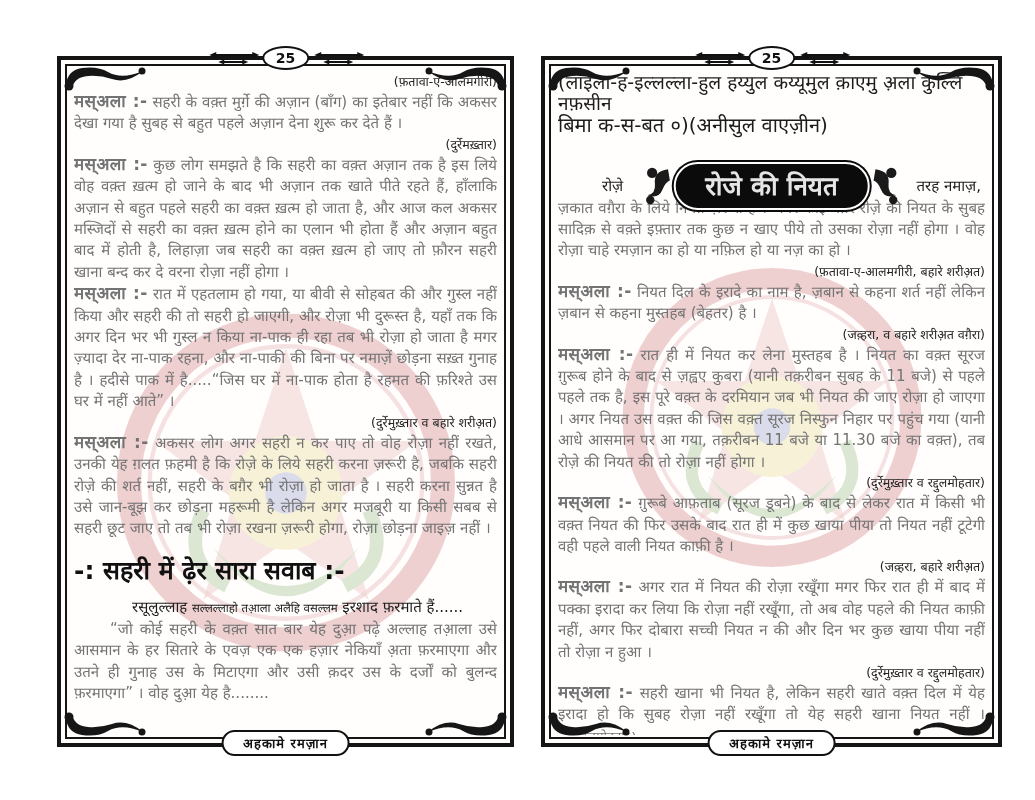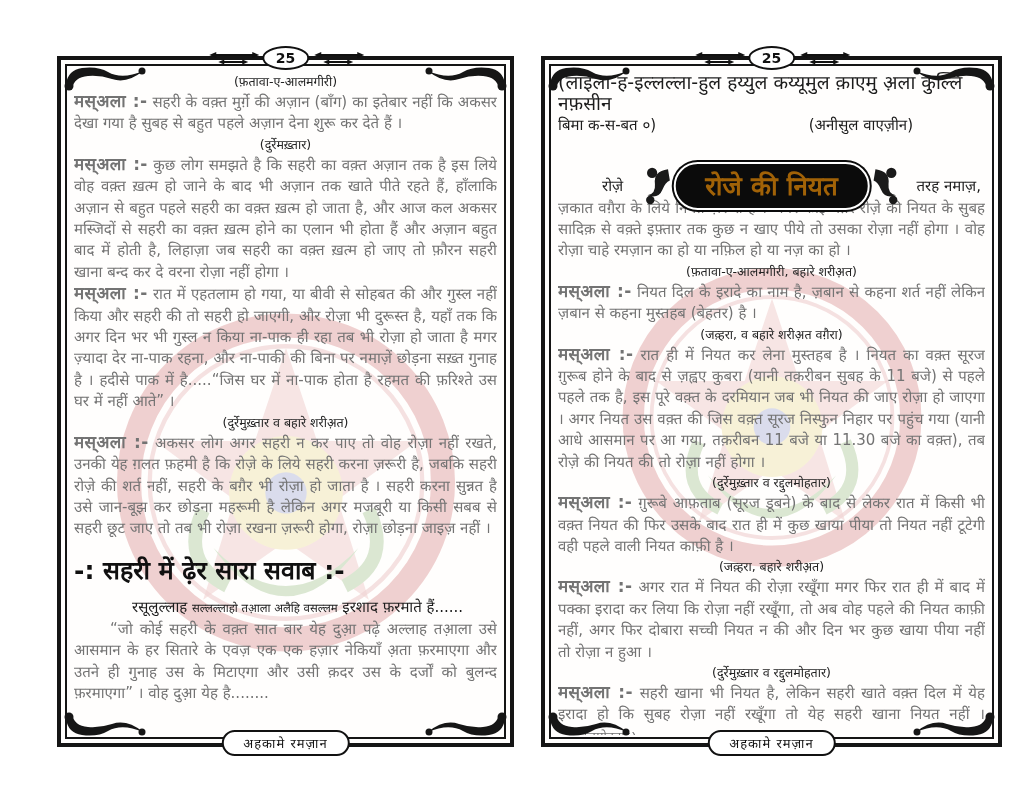--- a/index.html
+++ b/index.html
@@ -18,46 +18,46 @@
   .corner.tr{top:2px;right:2px;transform:scaleX(-1);}
   .corner.bl{bottom:2px;left:2px;transform:scaleY(-1);}
   .corner.br{bottom:2px;right:2px;transform:scale(-1,-1);}
 
   
   .pagenum-wrap{position:absolute;top:-14px;left:50%;transform:translateX(-50%);display:flex;align-items:center;gap:3px;z-index:4;}
   .pagenum-oval{background:#fff;border:2px solid #111;border-radius:50%;padding:1px 12px;font-size:14px;font-weight:bold;line-height:18px;color:#111;}
   .arrowset{display:block;}
 
   
-  .footer-pill{position:absolute;bottom:-13px;left:50%;transform:translateX(-50%);background:#fff;border:2px solid #111;border-radius:13px;padding:2px 20px;font-size:13px;font-weight:normal;letter-spacing:1px;color:#111;z-index:4;white-space:nowrap;}
+  .footer-pill{position:absolute;bottom:-13px;left:50%;transform:translateX(-50%);background:#fff;border:2px solid #111;border-radius:13px;padding:2px 20px;font-size:13px;font-weight:bold;letter-spacing:1px;color:#111;z-index:4;white-space:nowrap;}
 
   
   .watermark{position:absolute;opacity:0.28;z-index:0;pointer-events:none;}
   .wm-left{width:345px;height:345px;left:50%;top:250px;transform:translateX(-50%);}
   .wm-right{width:305px;height:305px;left:50%;top:205px;transform:translateX(-50%);}
 
   
   p{margin:0;}
   .para{font-size:15px;line-height:21.4px;text-align:justify;color:#737373;}
   .lead{font-weight:bold;font-size:17px;letter-spacing:0.4px;white-space:nowrap;}
-  .src{font-size:12.5px;line-height:19px;text-align:center;color:#222;}
+  .src{font-size:12.5px;line-height:19px;text-align:right;color:#222;}
   .big-heading{font-size:25px;font-weight:bold;line-height:34px;margin:14px 0 8px 0;color:#101010;}
   .hadith-intro{font-size:15px;line-height:22px;padding-left:58px;}
   .hadith-intro small{font-size:11.5px;}
   .indent{text-indent:36px;}
 
   
   .hdr-line1{font-size:19px;line-height:21.4px;}
-  .hdr-line2{display:flex;justify-content:space-between;font-size:15px;line-height:21.4px;padding-right:72px;}
+  .hdr-line2{display:flex;justify-content:flex-start;font-size:20px;line-height:21.4px;padding-right:72px;}
 
   
   .opening{position:relative;margin-top:40px;}
   .open-line1{display:flex;justify-content:space-between;font-size:15px;line-height:21.4px;padding-left:44px;padding-right:4px;}
   .title-badge-wrap{position:absolute;top:-14px;left:50%;transform:translateX(-50%);display:flex;align-items:center;gap:2px;z-index:2;}
-  .title-badge{background:#0b0b0b;color:#a16207;font-size:26px;font-weight:bold;line-height:30px;padding:7px 30px;border-radius:26px;border:2px solid #fff;box-shadow:0 0 0 2px #0b0b0b;white-space:nowrap;}
+  .title-badge{background:#0b0b0b;color:#e5e5e5;font-size:26px;font-weight:bold;line-height:30px;padding:7px 30px;border-radius:26px;border:2px solid #fff;box-shadow:0 0 0 2px #0b0b0b;white-space:nowrap;}
   .badge-orn{flex:0 0 auto;}
   .src-inline{font-size:13px;font-family:Liberation Mono, monospace;}
 </style>
 </head>
 <body>
 
 <div class="spread">
 
   <div class="page page-left">
     <div class="page-frame"></div>

